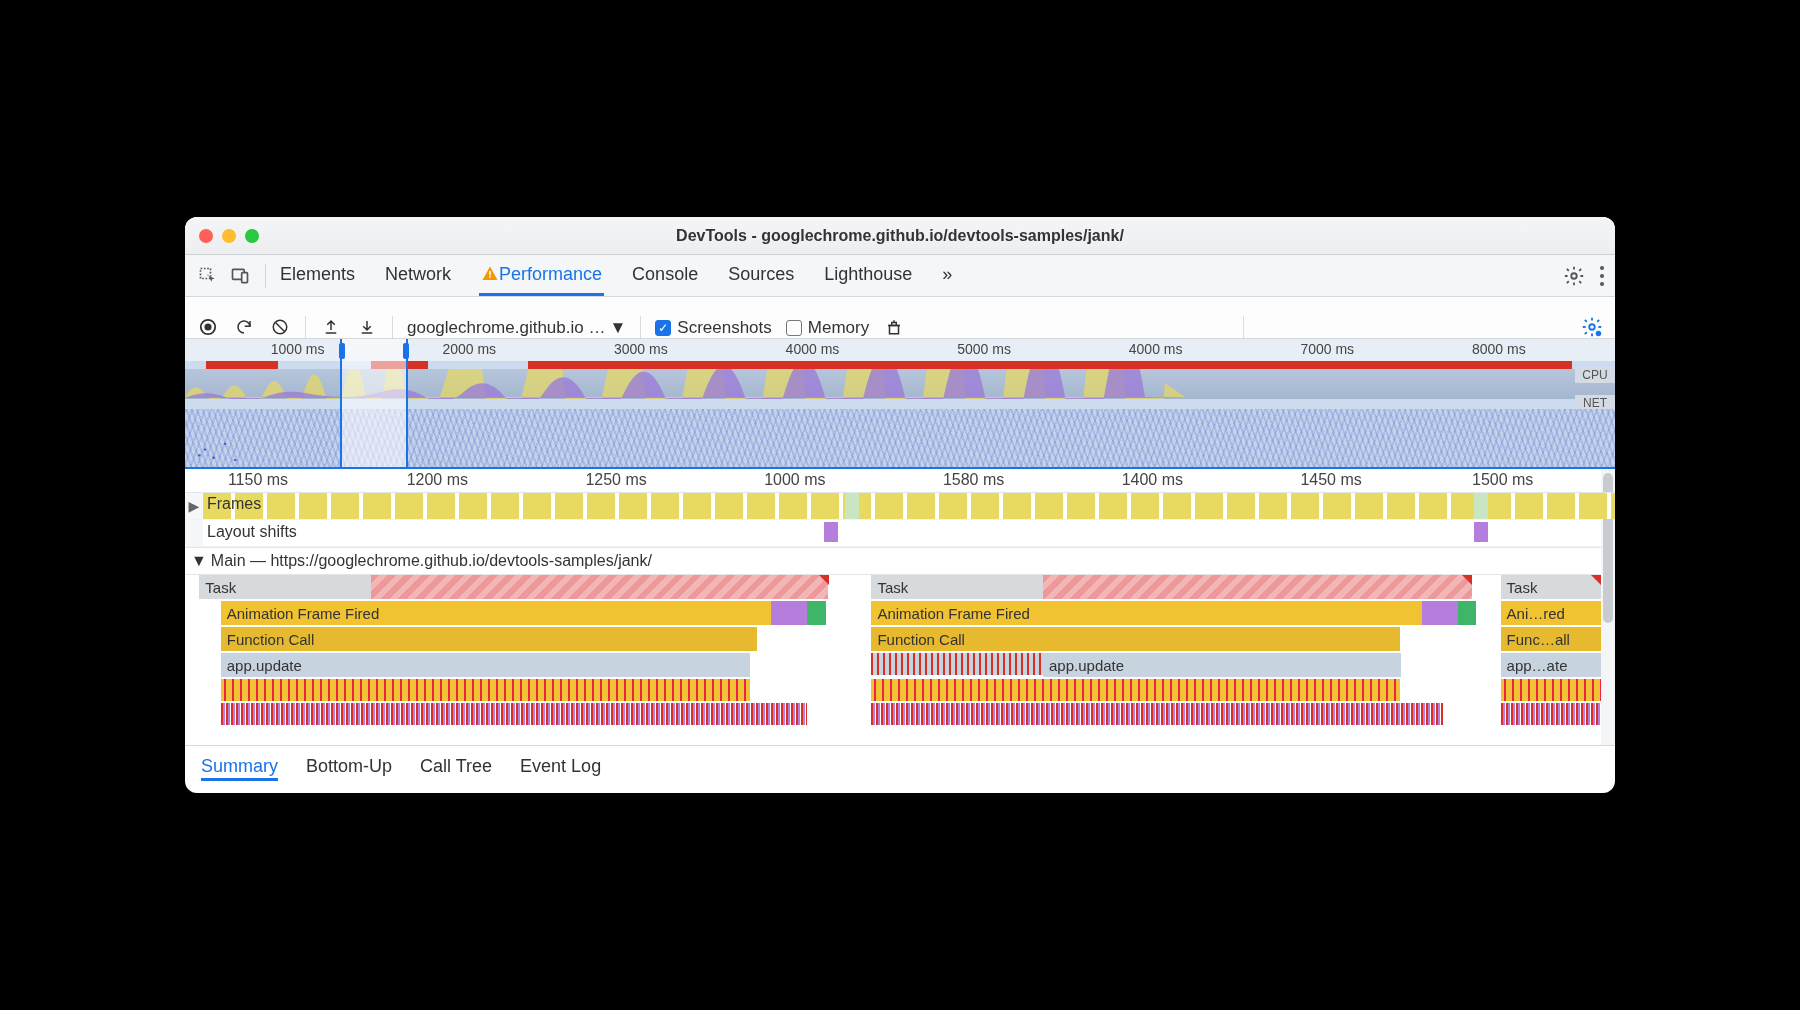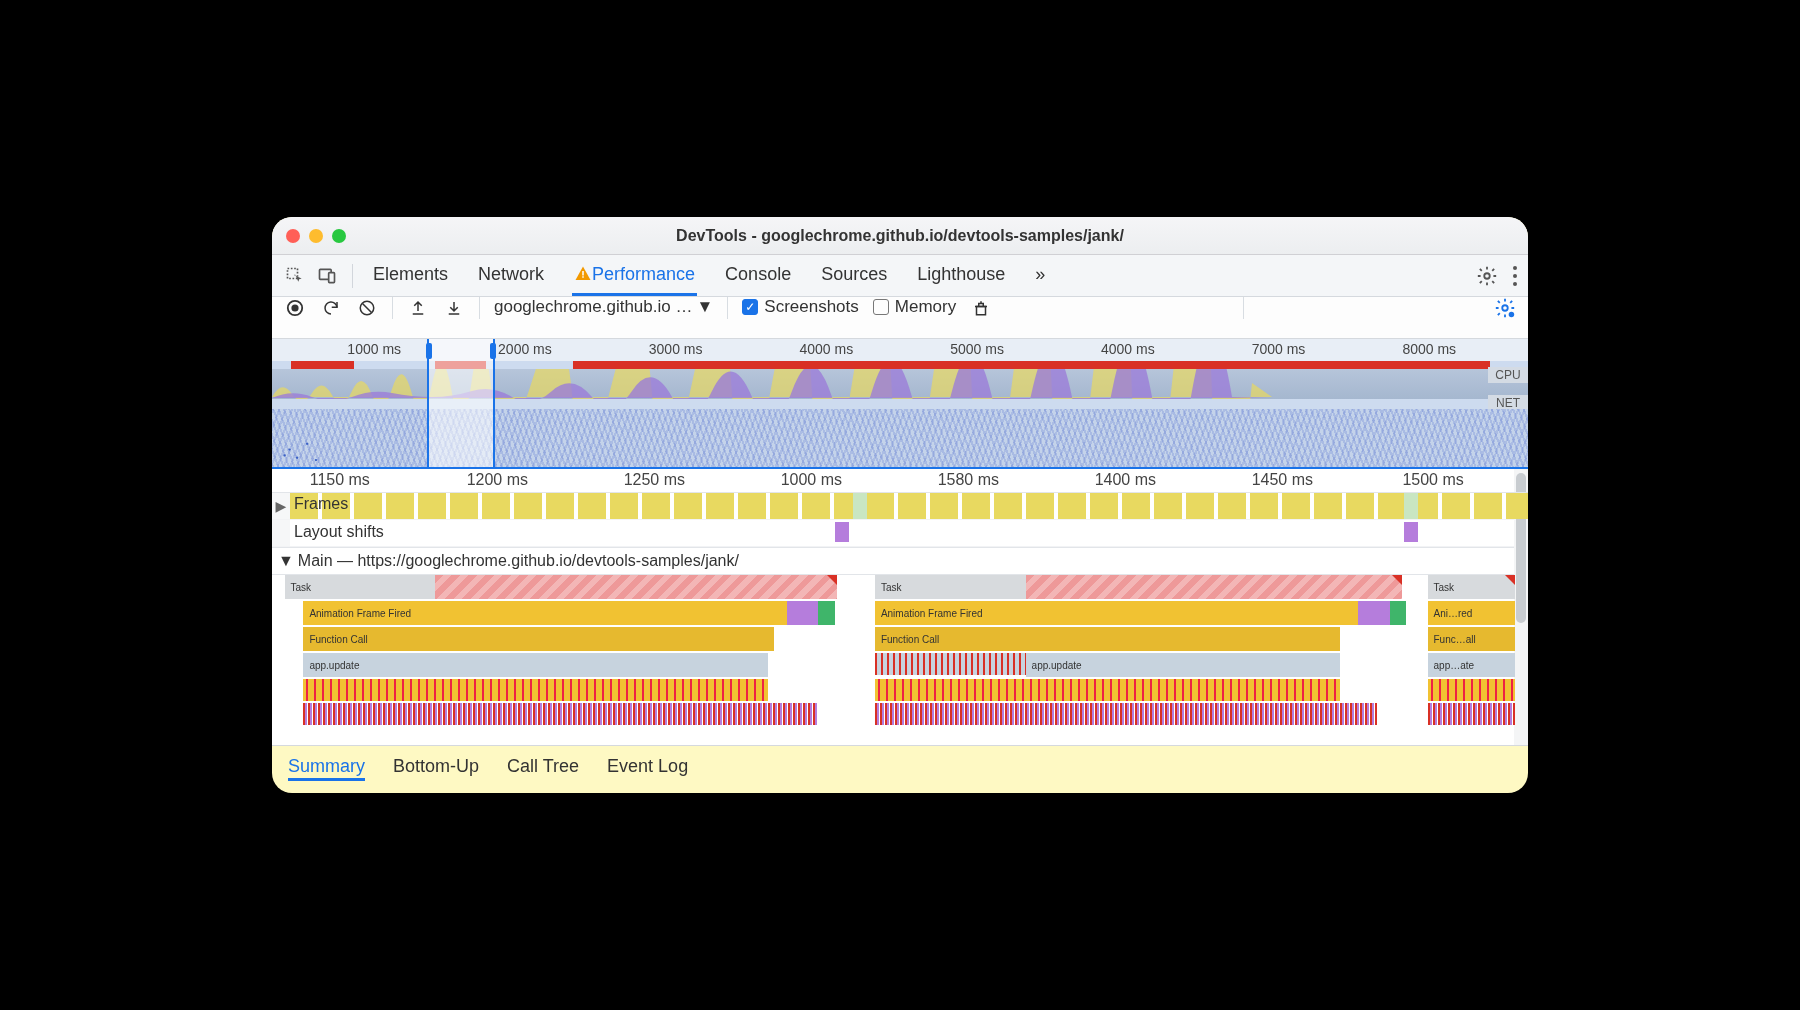--- a/index.html
+++ b/index.html
@@ -6,23 +6,23 @@
   body {
     margin: 0;
     background: #000;
     font-family: -apple-system, BlinkMacSystemFont, "Segoe UI", Arial, sans-serif;
     display: flex;
     align-items: center;
     justify-content: center;
     min-height: 1010px;
   }
   .window {
-    width: 1256px;
-    background: #fef9c3;
-    border-radius: 20px;
+    width: 1430px;
+    background: #ffffff;
+    border-radius: 12px;
     overflow: hidden;
     box-shadow: 0 20px 60px rgba(0,0,0,0.5);
   }
   .titlebar {
     background: linear-gradient(#f5f5f7,#eceef0);
     height: 38px;
     display: flex;
     align-items: center;
     padding: 0 14px;
     border-bottom: 1px solid #d0d0d4;
@@ -30,27 +30,27 @@
   }
   .traffic { display:flex; gap:9px; }
   .dot { width:14px; height:14px; border-radius:50%; }
   .dot.red{background:#ff5f57;} .dot.yellow{background:#febc2e;} .dot.green{background:#28c840;}
   .title { position:absolute; left:0; right:0; text-align:center; font-size:16px; font-weight:600; color:#333; pointer-events:none;}
   .tabs {
     display:flex; align-items:center; height:42px; padding:0 10px; border-bottom:1px solid #d5d9de; background:#f4f6f8;
   }
   .tab-small-icon{ width:26px; height:26px; display:flex; align-items:center; justify-content:center; color:#555; margin-right:6px; cursor:pointer;}
   .tab-divider{ width:1px; height:24px; background:#d2d6dc; margin:0 6px;}
-  .tabs-main{ display:flex; gap:26px; font-size:18px; color:#333; margin-left:12px;}
+  .tabs-main{ display:flex; gap:26px; font-size:18px; color:#333; margin-left:6px;}
   .tab { cursor:pointer; padding:8px 2px; }
   .tab.active { color:#1a73e8; border-bottom:3px solid #1a73e8; font-weight:500; display:flex; align-items:center; gap:0;}
   .warn-icon{ color:#f29900; }
   .tabs-right{ margin-left:auto; display:flex; align-items:center; gap:14px; color:#555;}
   .toolbar {
-    display:flex; align-items:flex-start; height:42px; padding:0 12px; border-bottom:1px solid #d5d9de; background:#fdfdfd; gap:14px;
+    display:flex; align-items:flex-end; height:42px; padding:0 12px; border-bottom:1px solid #d5d9de; background:#fdfdfd; gap:14px;
     font-size:17px; color:#333;
   }
   .tb-icon{ width:22px; height:22px; display:flex; align-items:center; justify-content:center; cursor:pointer; color:#444;}
   .tb-sep{ width:1px; height:22px; background:#d8dde2; }
   .dropdown{ display:flex; align-items:center; gap:4px; cursor:pointer; }
   .checkbox{ width:16px; height:16px; border:1.5px solid #777; border-radius:3px; display:inline-flex; align-items:center; justify-content:center; cursor:pointer;}
   .checkbox.checked{ background:#1a73e8; border-color:#1a73e8; color:#fff; font-size:12px;}
   .label{ display:flex; align-items:center; gap:6px; cursor:pointer;}
   .gear-blue{ margin-left:auto; color:#1a73e8; cursor:pointer;}
 
@@ -76,21 +76,21 @@
   .track{ display:flex; align-items:stretch; border-bottom:1px solid #f2f3f5; }
   .track .gutter{ width:18px; background:#f6f7f8; display:flex; align-items:center; justify-content:center; color:#666; font-size:14px; flex:none;}
   .track .body{ flex:1; position:relative; min-height:26px; }
   .frames-row{ height:26px; background:repeating-linear-gradient(90deg,#e8d960 0 28px,#fff 28px 32px); position:relative;}
   .frames-green{ position:absolute; top:0; bottom:0; width:14px; background:#c9e6c2;}
   .frames-label{ position:absolute; left:0; top:2px; background:rgba(255,255,255,0.0); color:#333; padding:0 4px;}
   .ls-row{ height:26px; position:relative;}
   .ls-chip{ position:absolute; top:2px; width:14px; height:20px; background:#b57ddc;}
   .main-head{ padding:4px 6px; background:#fff; border-top:1px solid #e2e5e9; border-bottom:1px solid #e2e5e9; display:flex; align-items:center; gap:4px;}
   .flame{ height:170px; position:relative; overflow:hidden;}
-  .seg{ position:absolute; height:24px; display:flex; align-items:center; padding:0 6px; font-size:10px; color:#333; overflow:hidden; white-space:nowrap;}
+  .seg{ position:absolute; height:24px; display:flex; align-items:center; padding:0 6px; font-size:15px; color:#333; overflow:hidden; white-space:nowrap;}
   .task{ background:#d7dadd;}
   .task-warn{ background:repeating-linear-gradient(135deg,#e99,#e99 6px,#f3b6b6 6px,#f3b6b6 12px);}
   .afr{ background:#f1c232;}
   .fc{ background:#e6b92f;}
   .upd{ background:#c7d3de; color:#333;}
   .purple{ background:#b57ddc;}
   .green{ background:#3fb56a;}
   .mini{ position:absolute; height:22px; }
   .bars-yr{ background:repeating-linear-gradient(90deg,#f1c232 0 3px,#e24 3px 5px,#f1c232 5px 8px);}
   .bars-rp{ background:repeating-linear-gradient(90deg,#d93025 0 2px,#b57ddc 2px 4px,#fff 4px 5px);}

